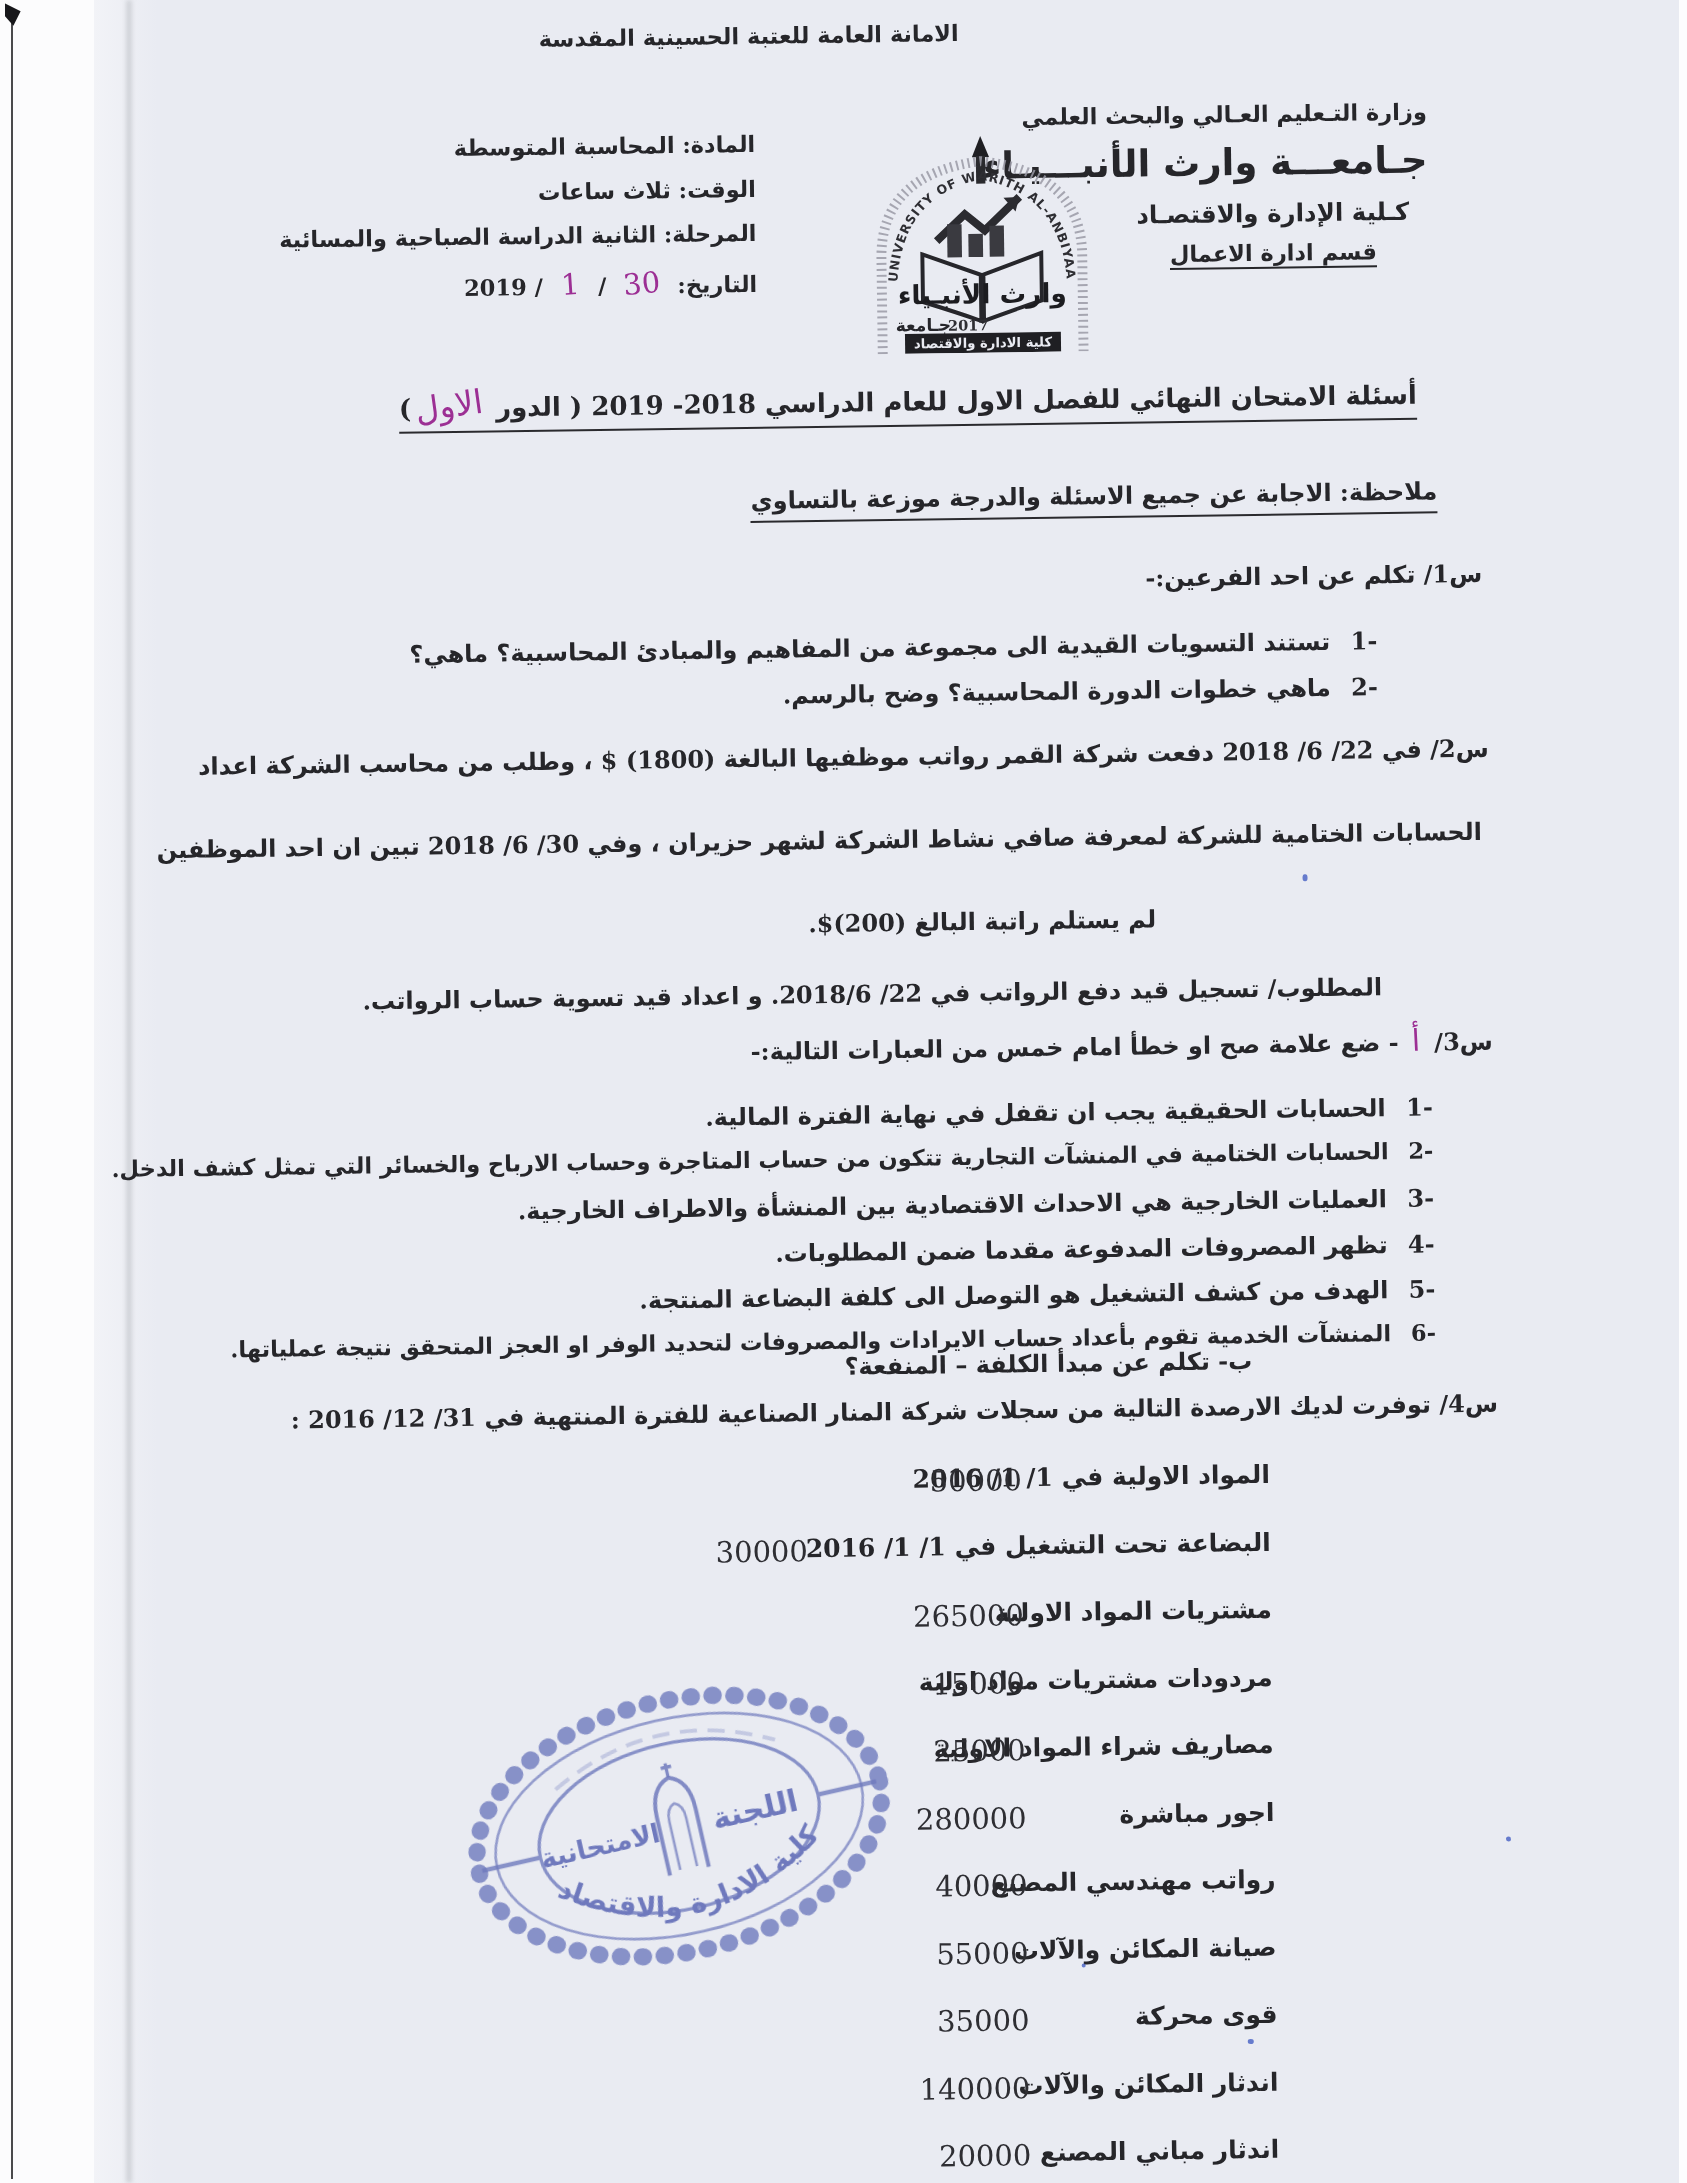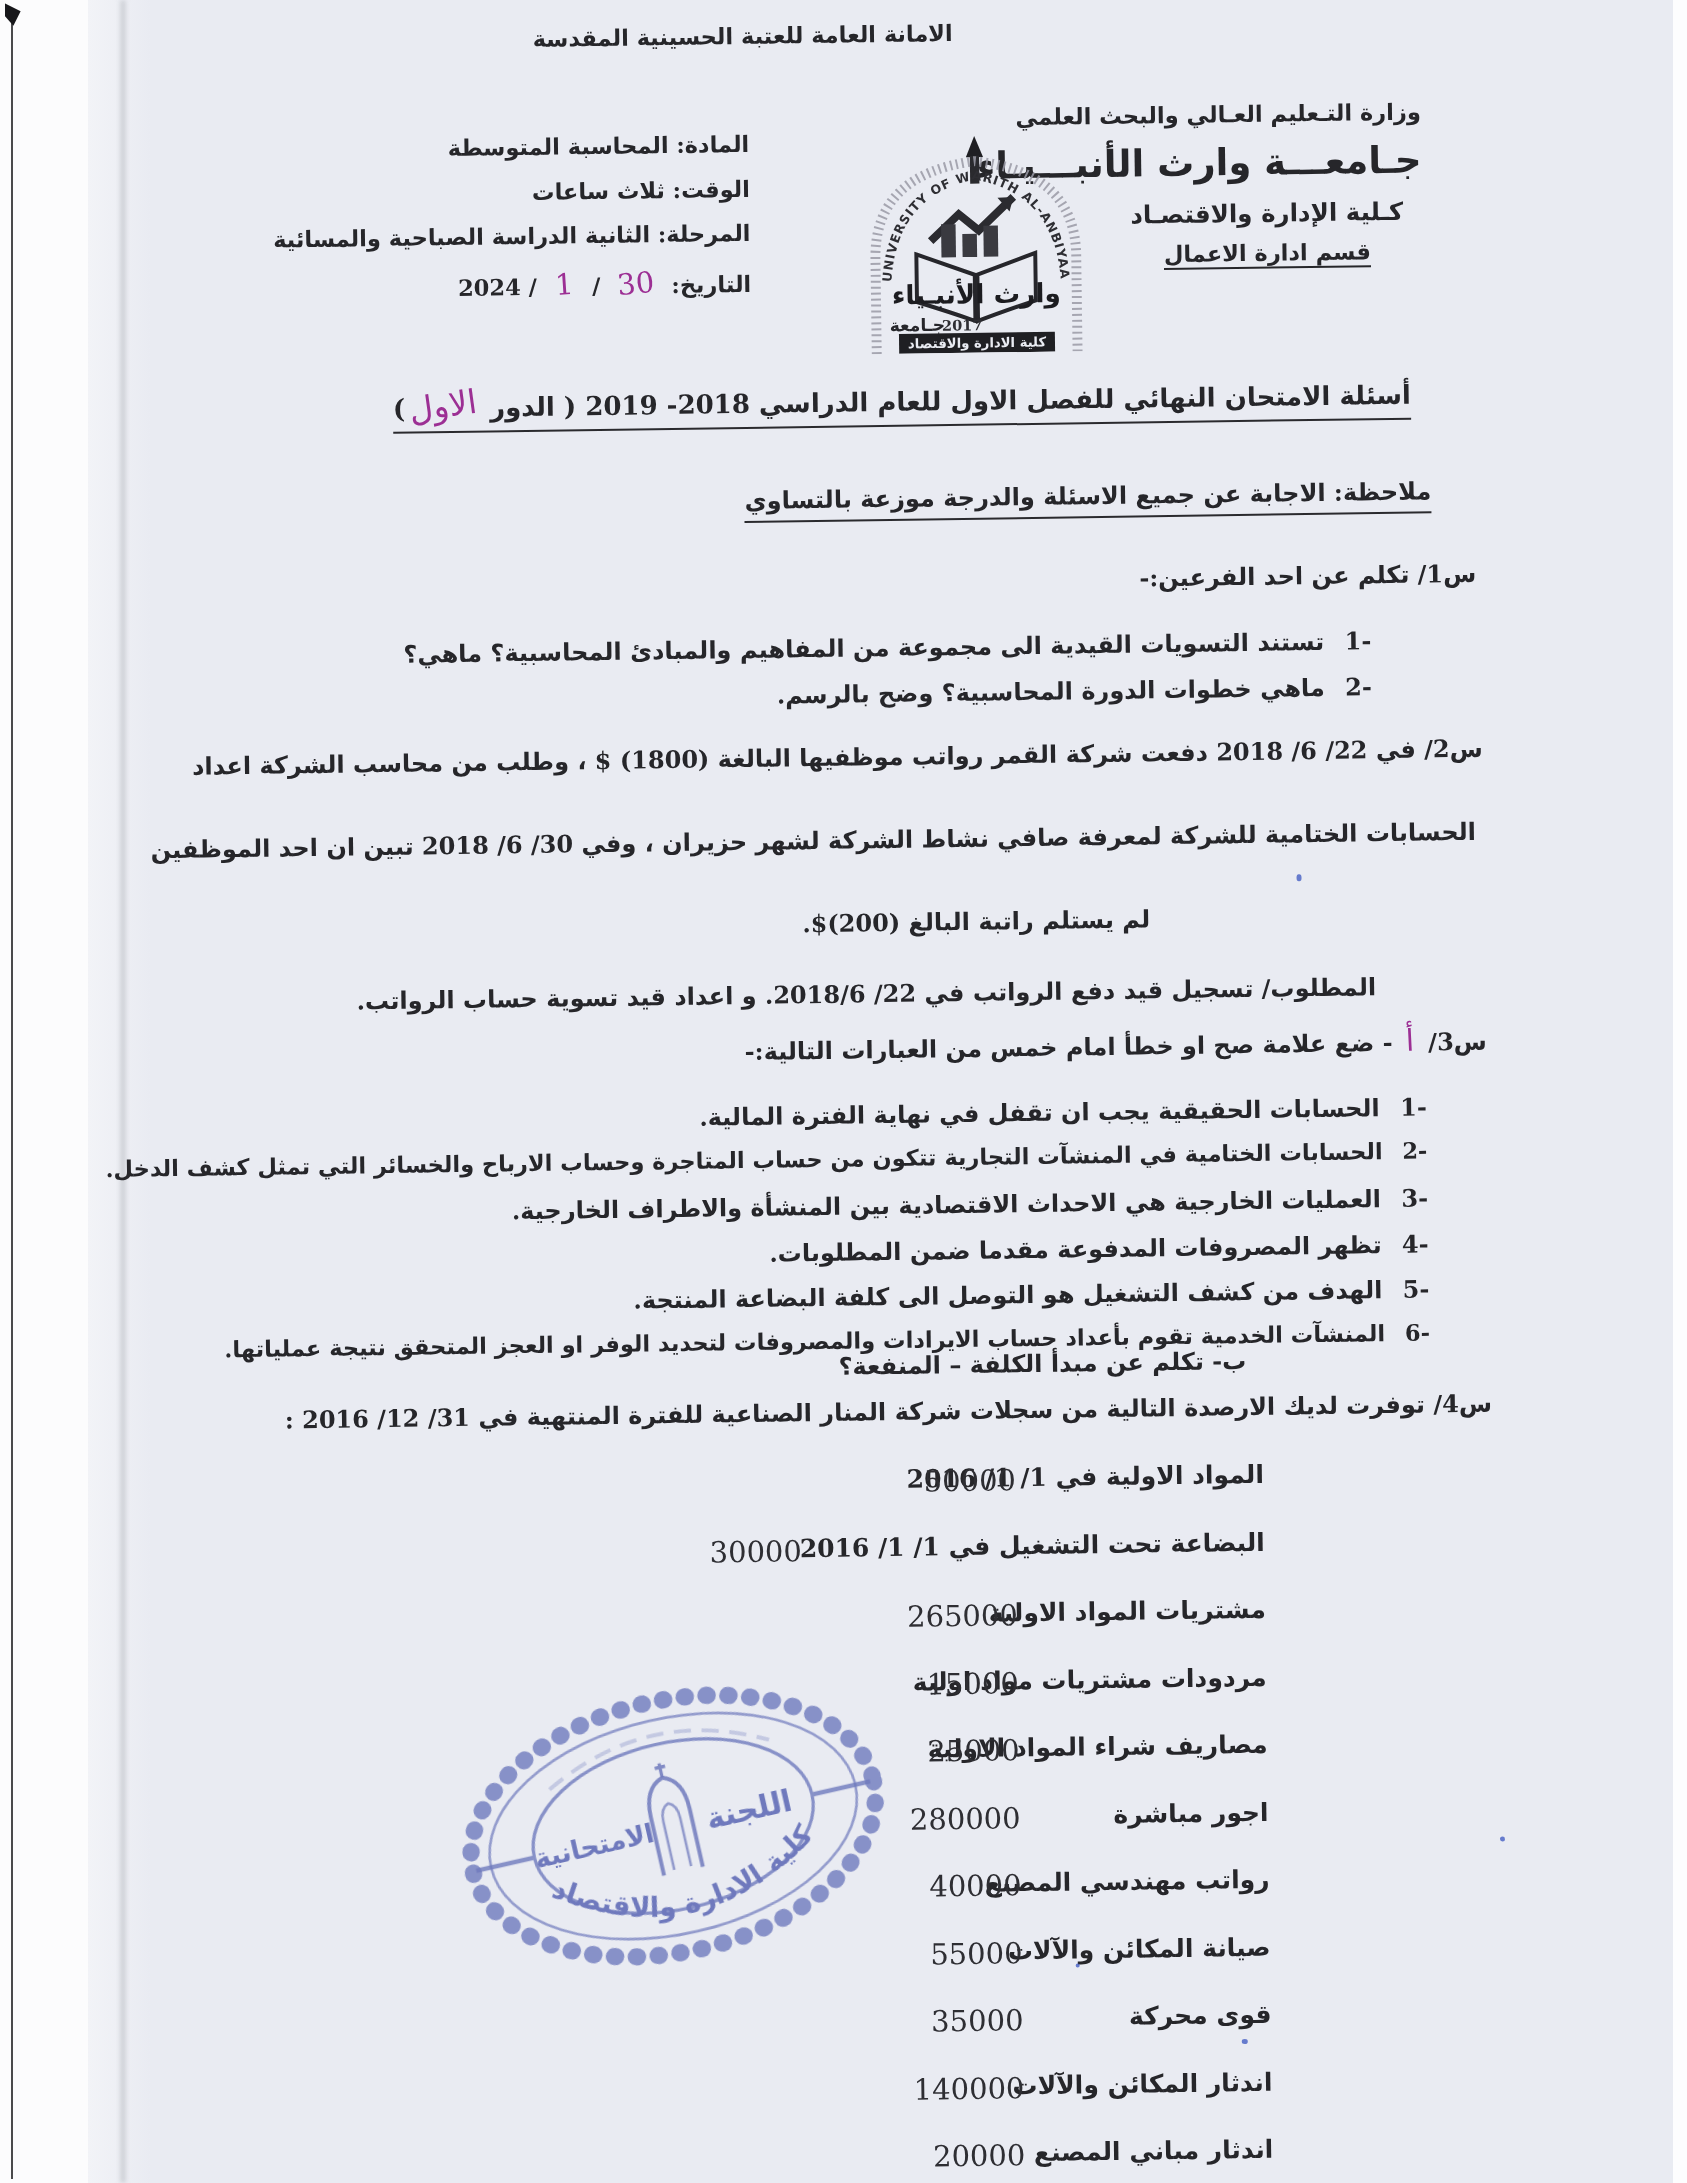--- a/index.html
+++ b/index.html
@@ -9,21 +9,21 @@
     font-family:"DejaVu Serif","DejaVu Sans",sans-serif;
     direction:rtl;
   }
   
   .scan-strip{position:absolute;left:0;top:0;width:103px;height:2183px;background:#fcfcfd;}
   .edge-line{position:absolute;left:10.6px;top:9.3px;width:2px;height:2170px;background:#4a4a4c;}
   .corner-wedge{position:absolute;left:4.6px;top:3.3px;width:16px;height:22.5px;background:#17171a;
     clip-path:polygon(0 0,100% 35%,55% 100%,0 55%);}
   .top-sliver{position:absolute;left:189px;top:0;width:30px;height:8.6px;background:#101013;border-radius:0 0 4px 4px;}
   .paper{
-    position:absolute;left:88px;top:0;width:1585px;height:2183px;
+    position:absolute;left:94px;top:0;width:1585px;height:2183px;
     background:linear-gradient(90deg,#f2f3f7 0px,#e9ebf2 63px,#e9ebf2 100%);
   }
   .fold{position:absolute;left:32px;top:0;width:6px;height:2183px;background:#b4b7bd;opacity:.5;filter:blur(2px);}
   .content{position:absolute;inset:0;transform:rotate(-0.8deg);transform-origin:794px 198px;color:#26262a;}
 
   
   .line{position:absolute;white-space:nowrap;font-weight:700;font-size:24px;}
   .ul-span{display:inline-block;border-bottom:2px solid #2a2a2e;padding-bottom:6px;}
   .hand{color:#9c2f94;font-weight:400;display:inline-block;}
 
@@ -109,21 +109,21 @@
     <div class="left-block">
       <div>المادة: المحاسبة المتوسطة</div>
       <div>الوقت:  ثلاث ساعات</div>
       <div>المرحلة: الثانية الدراسة الصباحية والمسائية</div>
       <div>
         <span>التاريخ:</span>
         <span class="hand date-day">30</span>
         <span>/</span>
         <span class="hand date-month">1</span>
         <span>/</span>
-        <span>2024</span>
+        <span>2019</span>
       </div>
     </div>
 
     <div class="logo">
       <svg viewBox="0 0 420 330" width="278" height="218">
         <defs>
           <path id="logoArc" d="M 82,218 Q 92,90 210,68 Q 328,90 338,218" fill="none"></path>
         </defs>
 
         <polygon points="210,2 223,34 197,34" fill="#1f1f23"></polygon>

